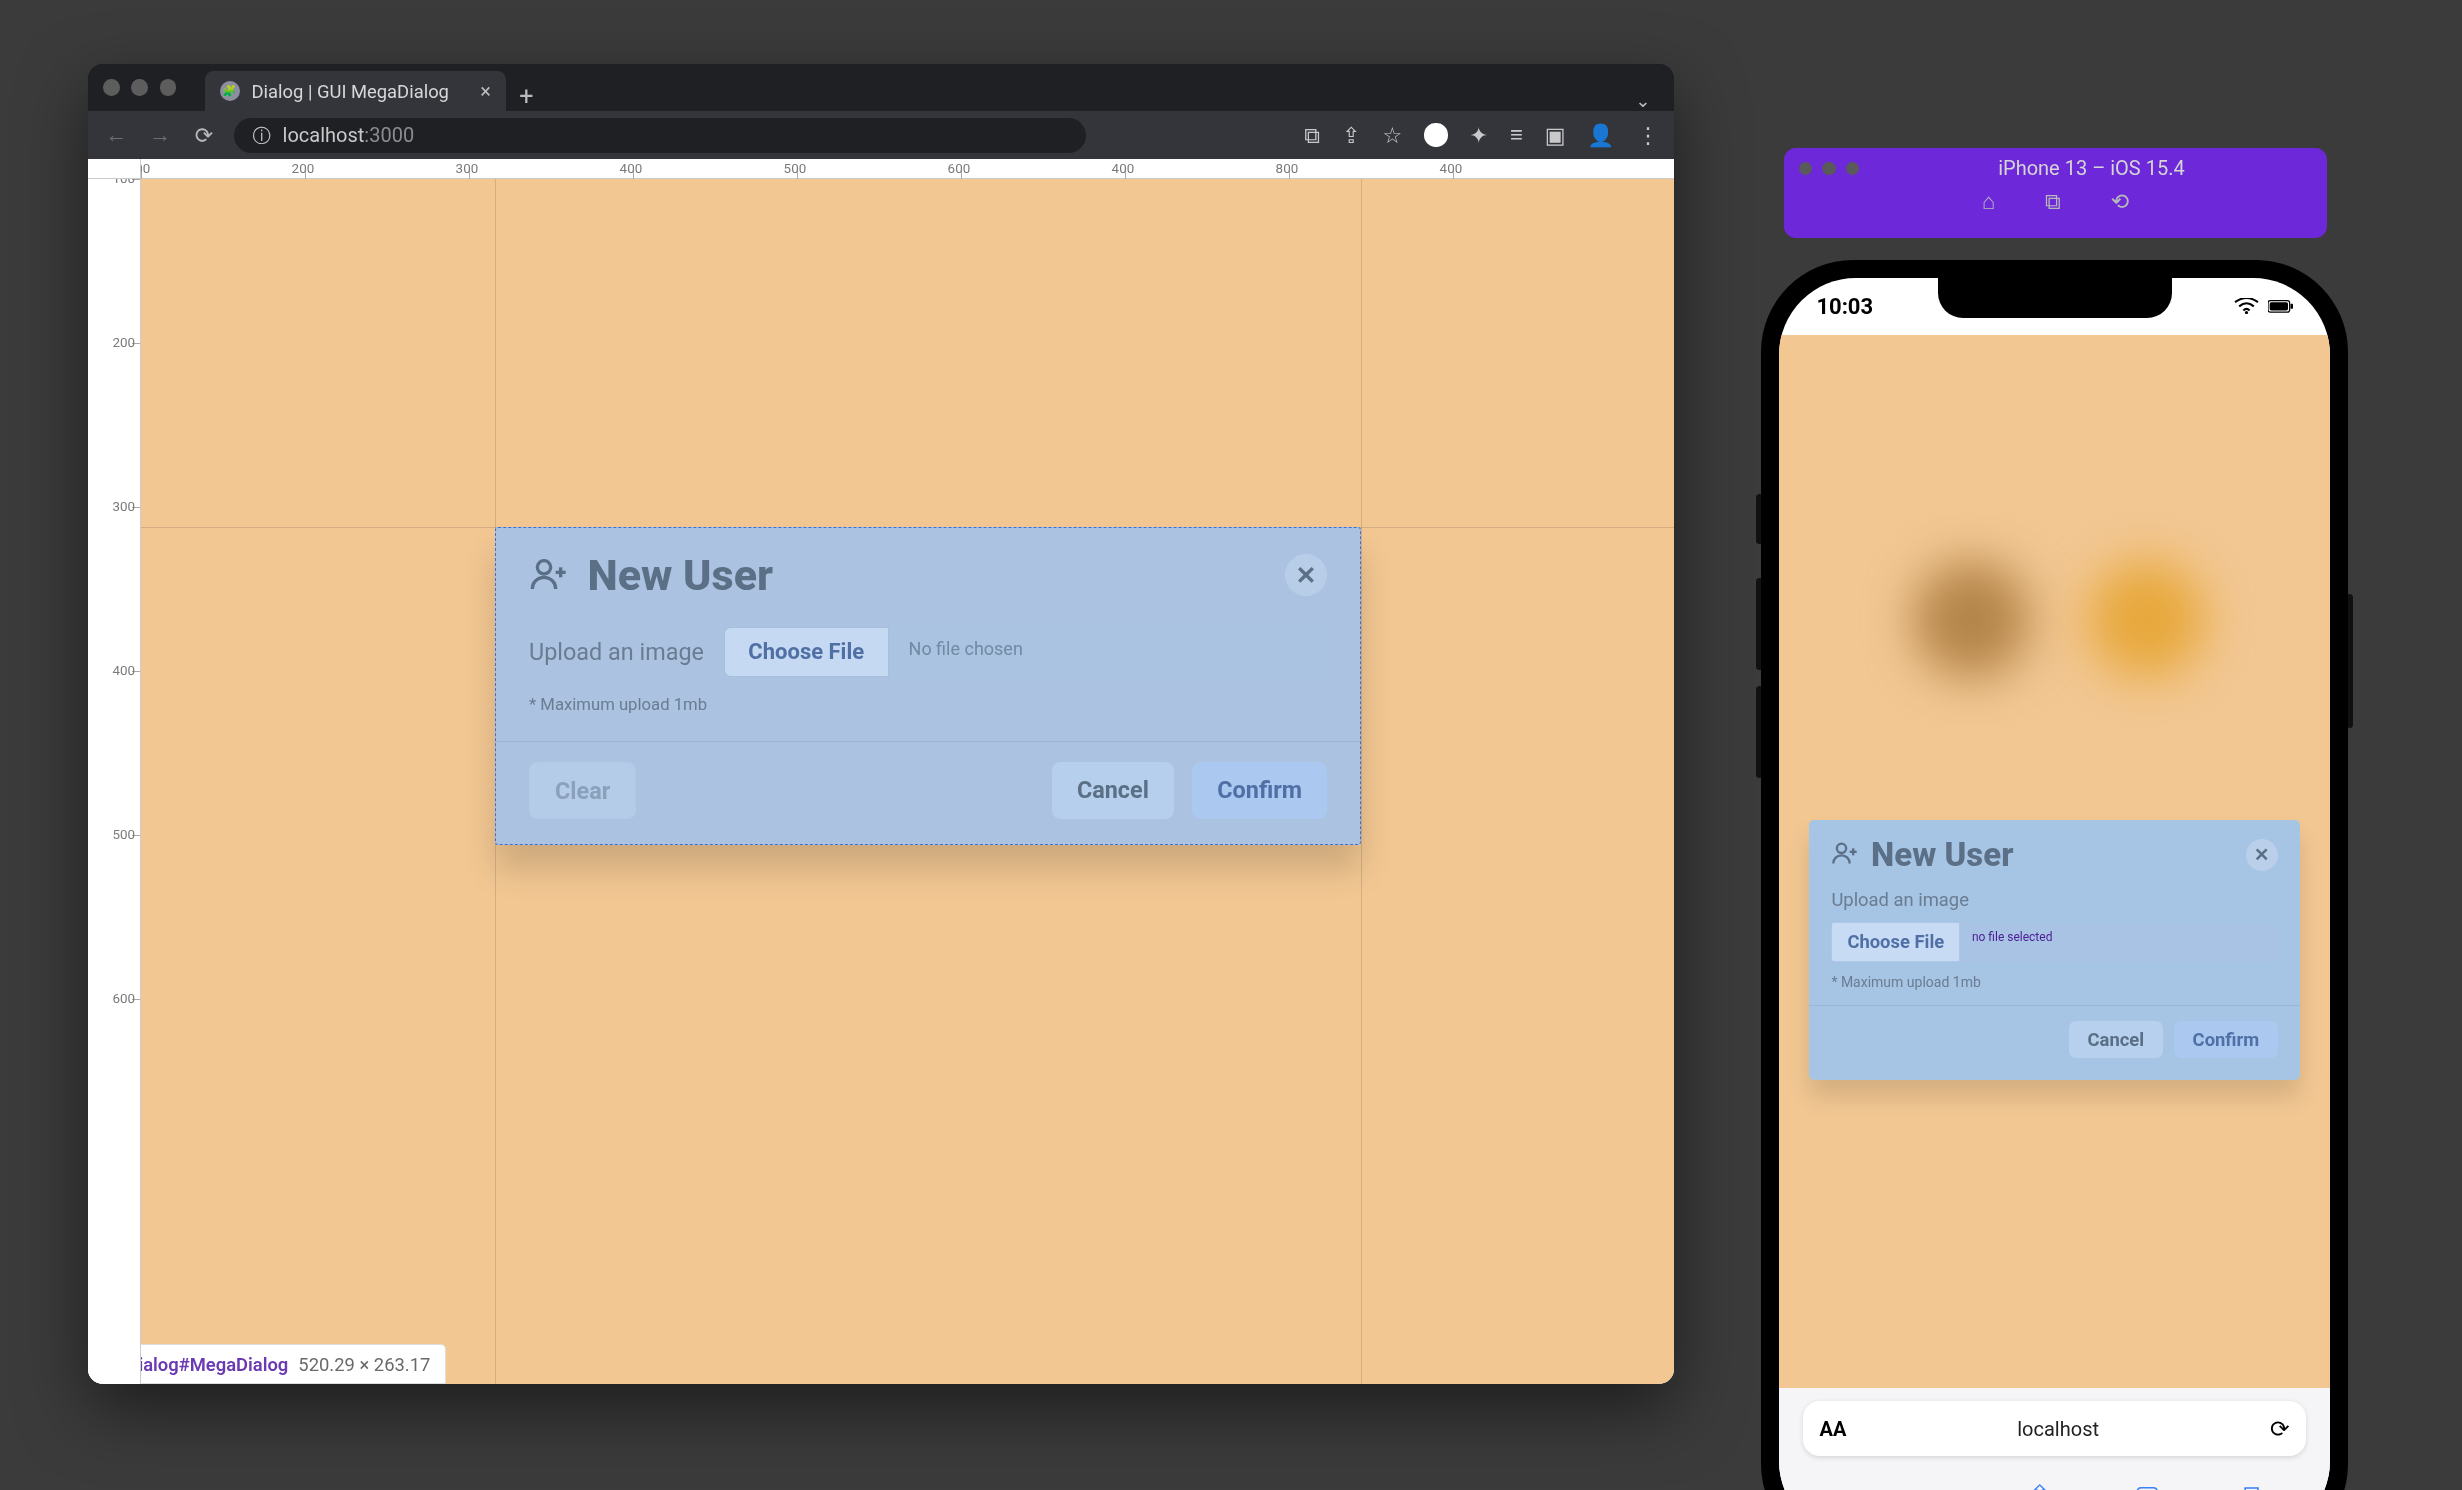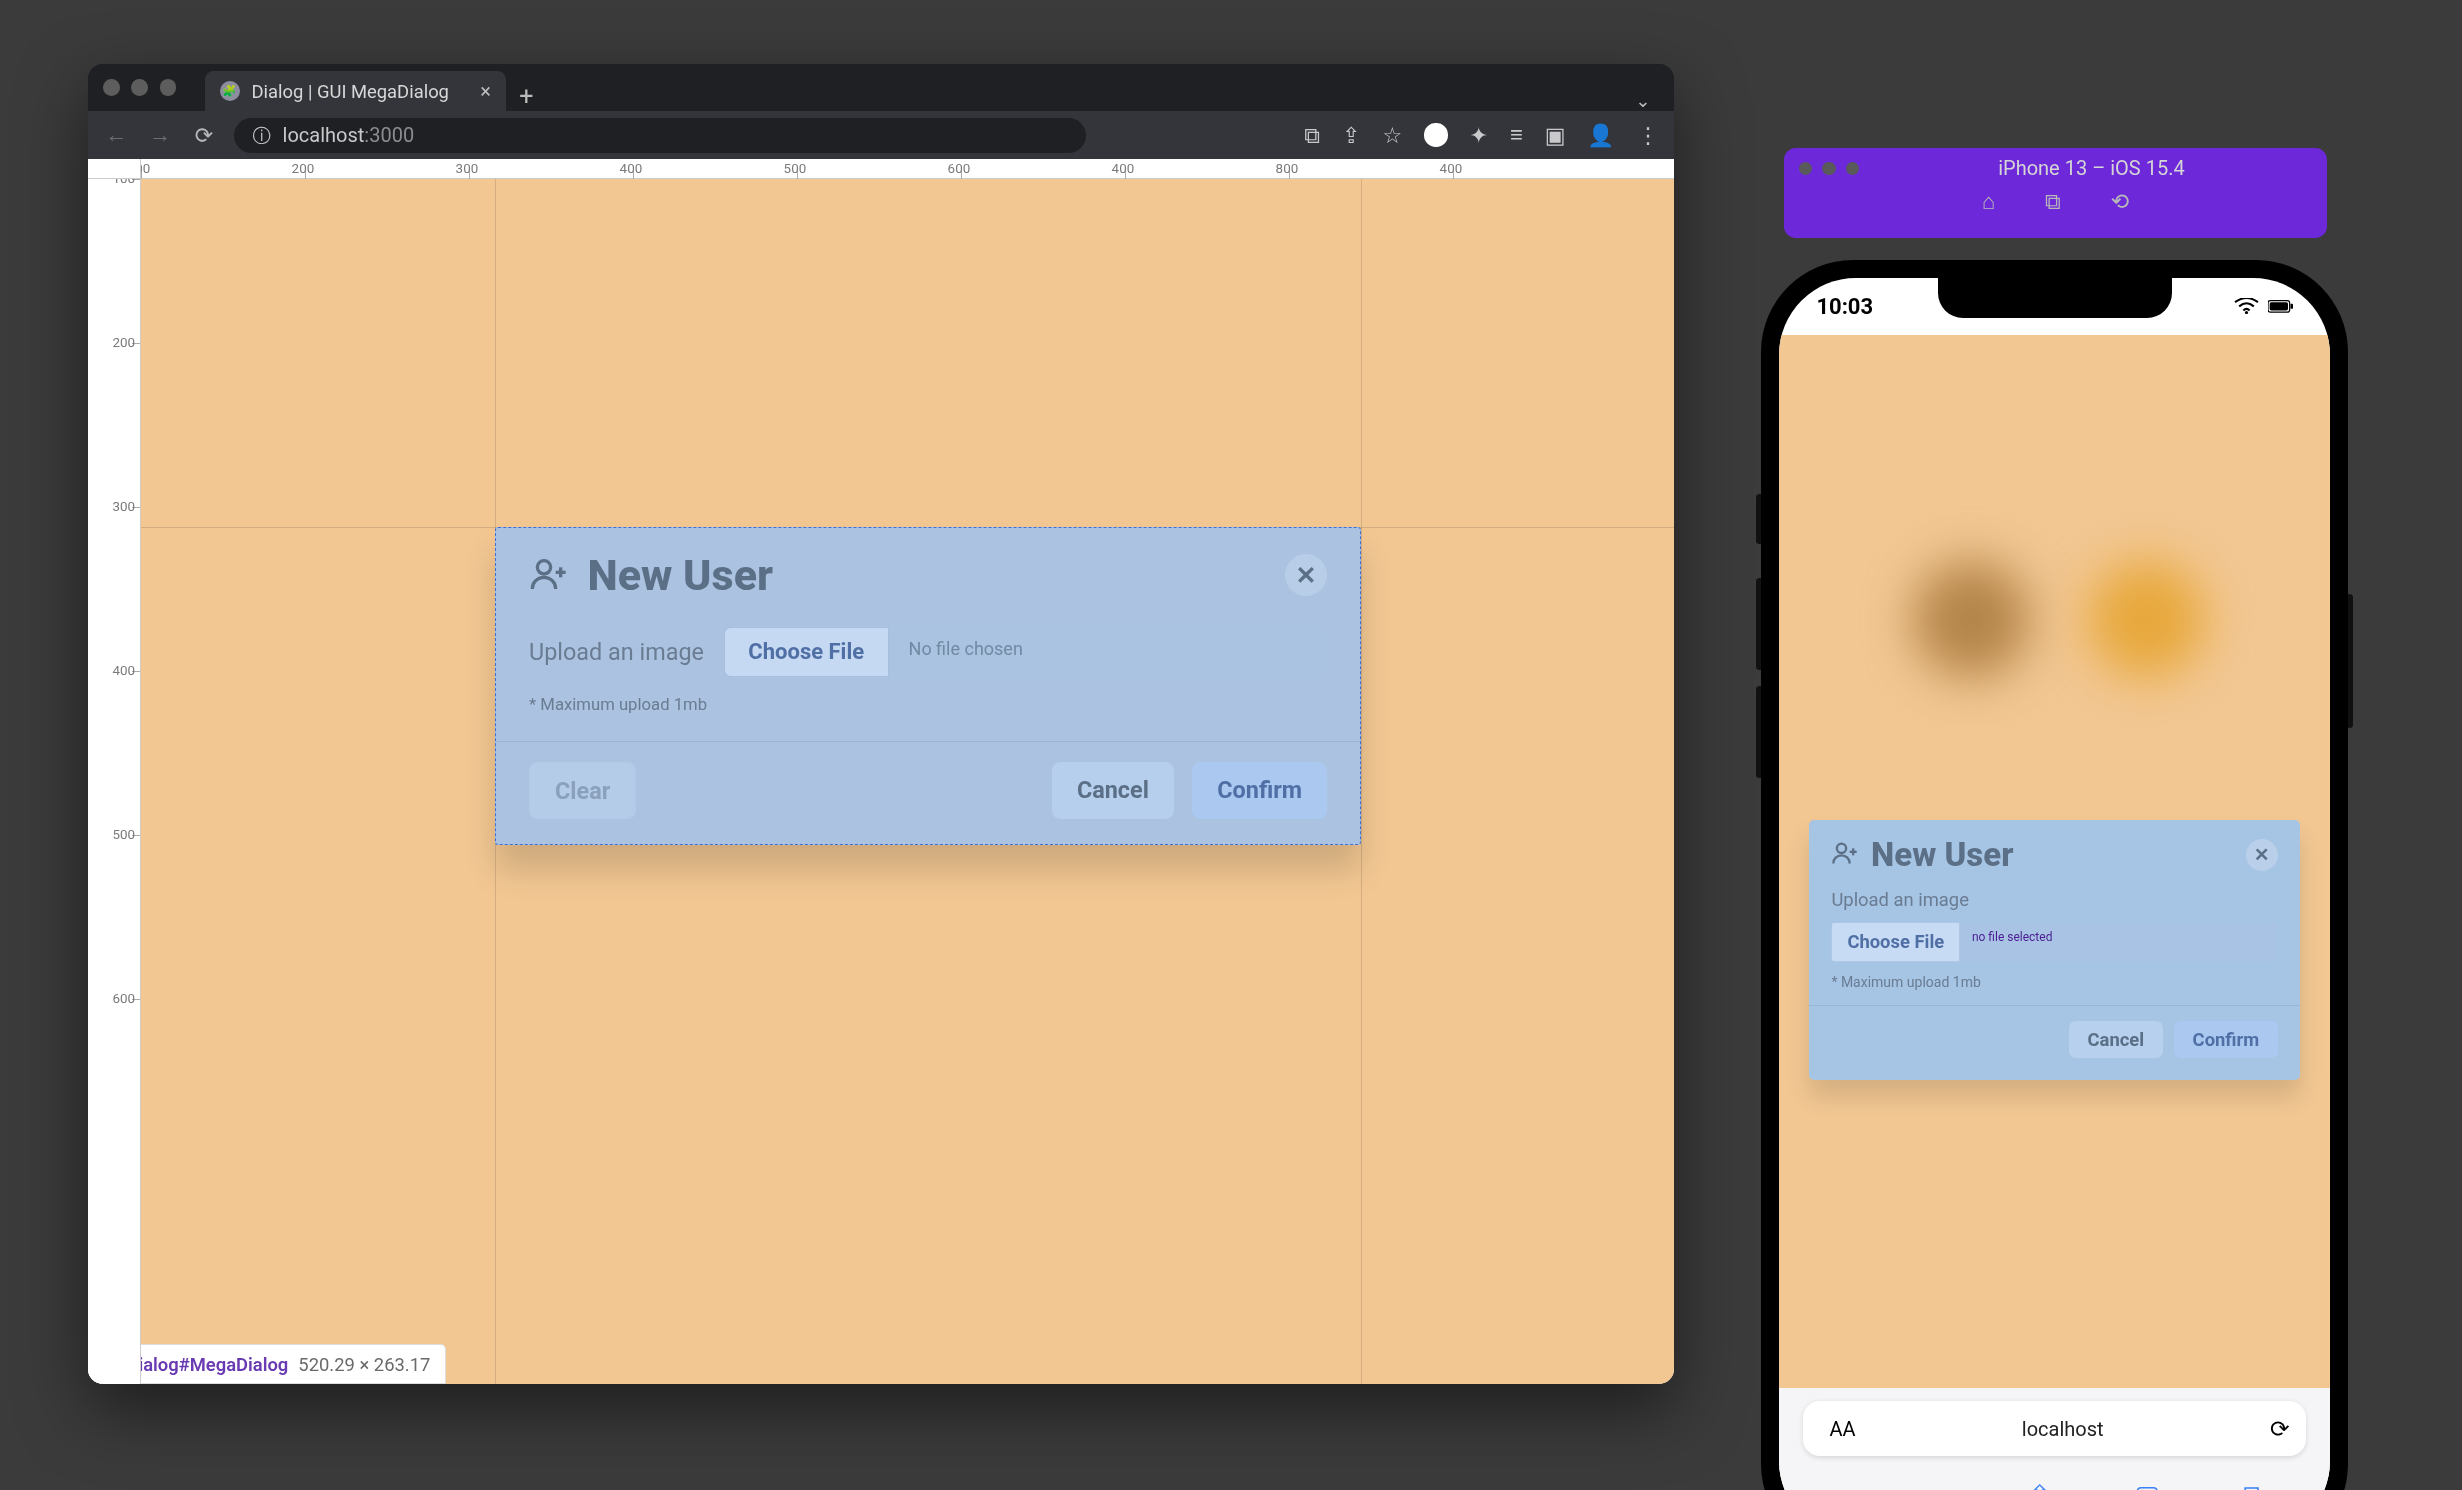--- a/index.html
+++ b/index.html
@@ -122,21 +122,21 @@
 .m-file .fb { background:rgba(200,220,245,0.95); padding:8.4px 15px; color:#4f6fa5; font-weight:700; font-size:18.4px; border:0.8px solid rgba(120,150,190,0.3);} 
 .m-file .fp { background:rgba(170,195,225,0.55); padding:8.4px 11.7px; color:#4c1d95; font-size:12px; flex:1;}
 .m-hint { color:#6a7c92; font-size:14px; margin-top:11.7px;}
 .m-footer { border-top:0.8px solid rgba(120,150,190,0.3); margin:15px -22px 0 -22px; padding:15px 22px 0 22px; display:flex; gap:11.7px; justify-content:flex-end;}
 .m-btn { border-radius:6.7px; padding:8.4px 18.4px; font-size:18.4px; font-weight:700;}
 .m-btn.cancel { background:rgba(185,210,240,0.85); color:#5b6f86;}
 .m-btn.confirm { background:rgba(170,200,240,0.98); color:#4f6fa5;}
 
 .safari-bottom { position:absolute; left:0; right:0; bottom:0; height:150px; background:#f5f5f7;}
 .urlbar { position:absolute; top:13.4px; left:23.4px; right:23.4px; height:55px; background:#fff; border-radius:16.7px; box-shadow:0 1.7px 5px rgba(0,0,0,0.12); display:flex; align-items:center; padding:0 16.7px; font-size:20px;}
-.urlbar .aa { font-weight:400; font-size:20px;margin-left:10px;}
+.urlbar .aa { font-weight:700; font-size:20px;}
 .urlbar .host { flex:1; text-align:center; color:#222;}
 .urlbar .reload { font-size:23.4px;}
 .safari-tabs { position:absolute; bottom:25px; left:0; right:0; display:flex; justify-content:space-around; padding:0 25px; font-size:28px;}
 .safari-tabs .t { color:#3b82f6;}
 .safari-tabs .t.dis { color:#b8c5da;}
 .home-ind { position:absolute; bottom:8.4px; left:50%; transform:translateX(-50%); width:184px; height:6.7px; background:#000; border-radius:5px;}
 
 
 .side-btn { position:absolute; background:#111; border-radius:5px;}
 .sb-left1 { left:-5px; top:234px; width:6.7px; height:50px;}

